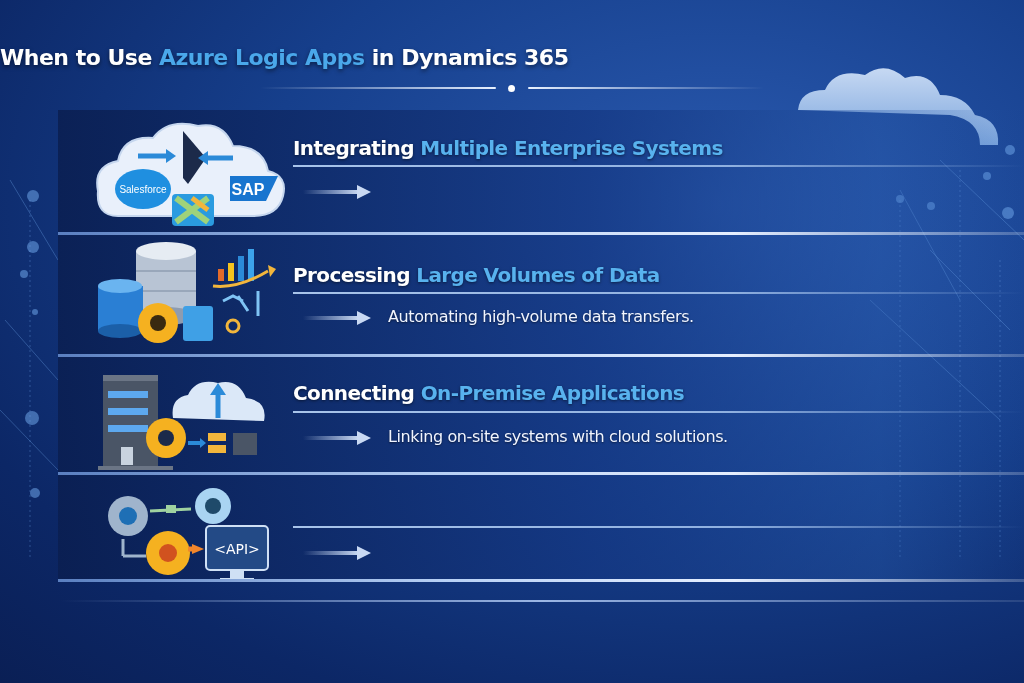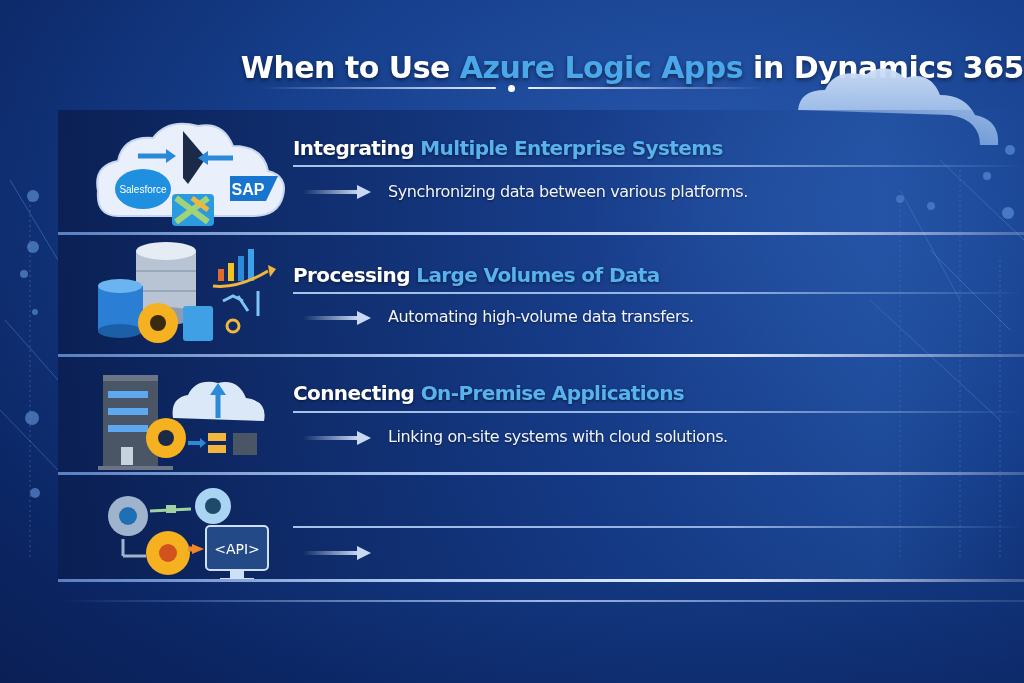--- a/index.html
+++ b/index.html
@@ -1,20 +1,20 @@
 <!DOCTYPE html>
 <html><head>
 <meta charset="utf-8">
 <style>
   html,body{margin:0;padding:0;}
   body{width:1024px;height:683px;overflow:hidden;position:relative;
     font-family:"Liberation Sans","DejaVu Sans",sans-serif;
     background:radial-gradient(ellipse at 70% 30%, #2a5ab0 0%, #163f8c 45%, #0c2766 80%, #0a1f55 100%);}
   .bg-net{position:absolute;inset:0;pointer-events:none;}
-  .title{position:absolute;left:0;right:0;top:30px;text-align:right;font-weight:bold;font-size:30px;color:#fff;
+  .title{position:absolute;left:0;right:0;top:30px;text-align:left;font-weight:bold;font-size:22px;color:#fff;
     letter-spacing:-0.5px;text-shadow:0 2px 4px rgba(0,0,0,.5);font-family:"DejaVu Sans",sans-serif;}
   .title .hl{color:#4aa8ea;}
   .title-rule{position:absolute;top:86px;left:260px;width:504px;height:4px;}
   .title-rule .l,.title-rule .r{position:absolute;top:1px;height:2px;width:236px;border-radius:2px;}
   .title-rule .l{left:0;background:linear-gradient(90deg,rgba(255,255,255,0),#e8f1ff);}
   .title-rule .r{right:0;background:linear-gradient(90deg,#e8f1ff,rgba(255,255,255,0));}
   .title-rule .dot{position:absolute;left:248px;top:-1px;width:7px;height:7px;border-radius:50%;background:#fff;}
   .cloud-deco{position:absolute;left:790px;top:60px;}
   .panel{position:absolute;left:58px;top:110px;width:966px;height:472px;
     background:linear-gradient(90deg,rgba(10,30,80,.85) 0%,rgba(20,55,130,.75) 55%,rgba(40,90,170,.35) 85%,rgba(40,90,170,0) 100%);}
@@ -106,21 +106,20 @@
     <svg class="arrow" style="top:75px;" viewBox="0 0 70 14">
         <defs>
           <linearGradient id="ag1">
             <stop offset="0" stop-color="#c9d9f3" stop-opacity="0"></stop>
             <stop offset="1" stop-color="#c9d9f3"></stop>
           </linearGradient>
         </defs>
         <rect x="0" y="5" width="56" height="4" fill="url(#ag1)"></rect>
         <polygon points="54,0 68,7 54,14" fill="#c9d9f3"></polygon>
       </svg>
-    <div class="desc" style="top:72px;">Synchronizing data between various platforms.</div>
     <div class="sep"></div>
   </div>
 
   <div class="row" style="top:125px;height:122px;">
     <svg class="icon" viewBox="0 0 200 110">
       <rect x="48" y="10" width="60" height="65" fill="#b8c4d4"></rect>
         <ellipse cx="78" cy="10" rx="30" ry="9" fill="#e6ecf3"></ellipse>
         <ellipse cx="78" cy="75" rx="30" ry="9" fill="#8e9cb0"></ellipse>
       <line x1="48" y1="30" x2="108" y2="30" stroke="#7b8aa0"></line>
         <line x1="48" y1="50" x2="108" y2="50" stroke="#7b8aa0"></line>

